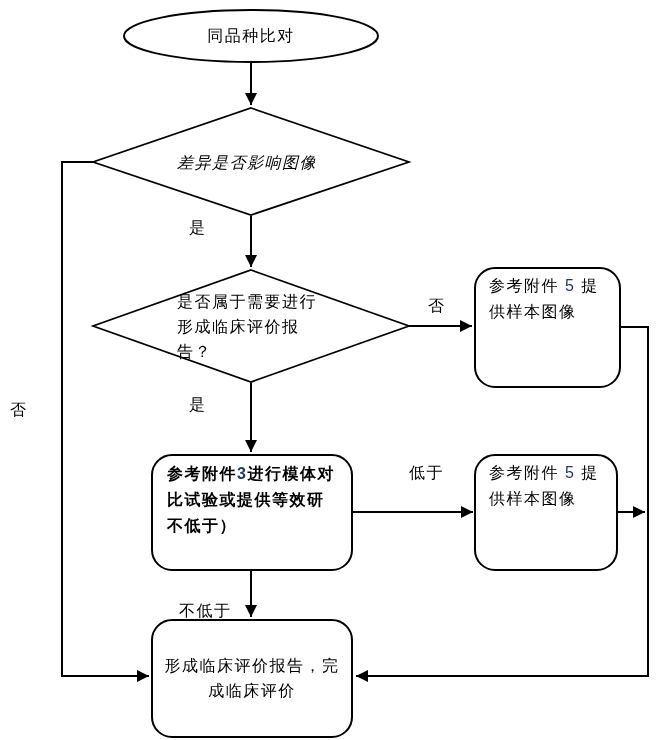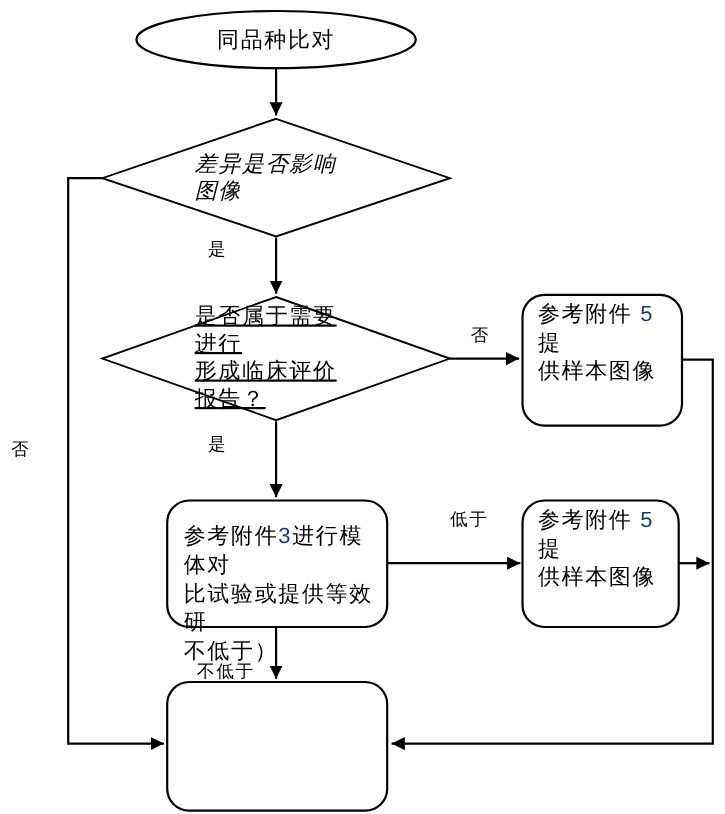--- a/index.html
+++ b/index.html
@@ -15,21 +15,21 @@
   .canvas svg { position: absolute; left: 0; top: 0; }
   .label {
     position: absolute;
     font-size: 16px;
     letter-spacing: 1.5px;
     line-height: 25px;
     white-space: nowrap;
   }
   .node-text {
     position: absolute;
-    font-size: 20px;
+    font-size: 16px;
     letter-spacing: 1.5px;
   }
   .flex-center {
     display: flex;
     align-items: center;
     justify-content: center;
   }
   .d-text { line-height: 25px; text-align: left; }
   .box-text { line-height: 26px; text-align: left; }
   .center-text { text-align: center; line-height: 25px; }
@@ -70,42 +70,48 @@
     <span>同品种比对</span>
   </div>
 
   <div class="node-text flex-center" style="left:93px; top:110px; width:316px; height:104px;">
     <div class="d-text" style="width:148px;font-style:italic;">
       <div>差异是否影响图像</div>
     </div>
   </div>
 
   <div class="node-text flex-center" style="left:93px; top:272px; width:316px; height:108px;">
-    <div class="d-text" style="width:148px;text-decoration:underline;">
+    <div class="d-text" style="width:148px;">
       <div>是否属于需要进行</div>
       <div>形成临床评价报告？</div>
     </div>
   </div>
 
   <div class="node-text box-text" style="left:489px; top:273px; width:125px;">
     <div><span>参考附件 </span><span class="num">5</span><span> 提</span></div>
     <div>供样本图像</div>
   </div>
 
-  <div class="node-text box-text" style="left:167px; top:475px; width:184px;">
+  <div class="node-text box-text" style="left:167px; top:461px; width:184px;font-weight:bold;">
     <div><span>参考附件</span><span class="num">3</span><span>进行模体对</span></div>
     <div>比试验或提供等效研</div>
     <div>不低于）</div>
   </div>
 
   <div class="node-text box-text" style="left:489px; top:460px; width:125px;">
     <div><span>参考附件 </span><span class="num">5</span><span> 提</span></div>
     <div>供样本图像</div>
   </div>
 
+  <div class="node-text flex-center" style="left:152px; top:622px; width:200px; height:112px;">
+    <div class="center-text">
+      <div>形成临床评价报告，完</div>
+      <div>成临床评价</div>
+    </div>
+  </div>
 
   <div class="label" style="left:189px; top:215px;">是</div>
   <div class="label" style="left:189px; top:392px;">是</div>
   <div class="label" style="left:10px; top:397px;">否</div>
   <div class="label" style="left:428px; top:293px;">否</div>
   <div class="label" style="left:409px; top:460px;">低于</div>
   <div class="label" style="left:179px; top:598px;">不低于</div>
 
 </div>
 

